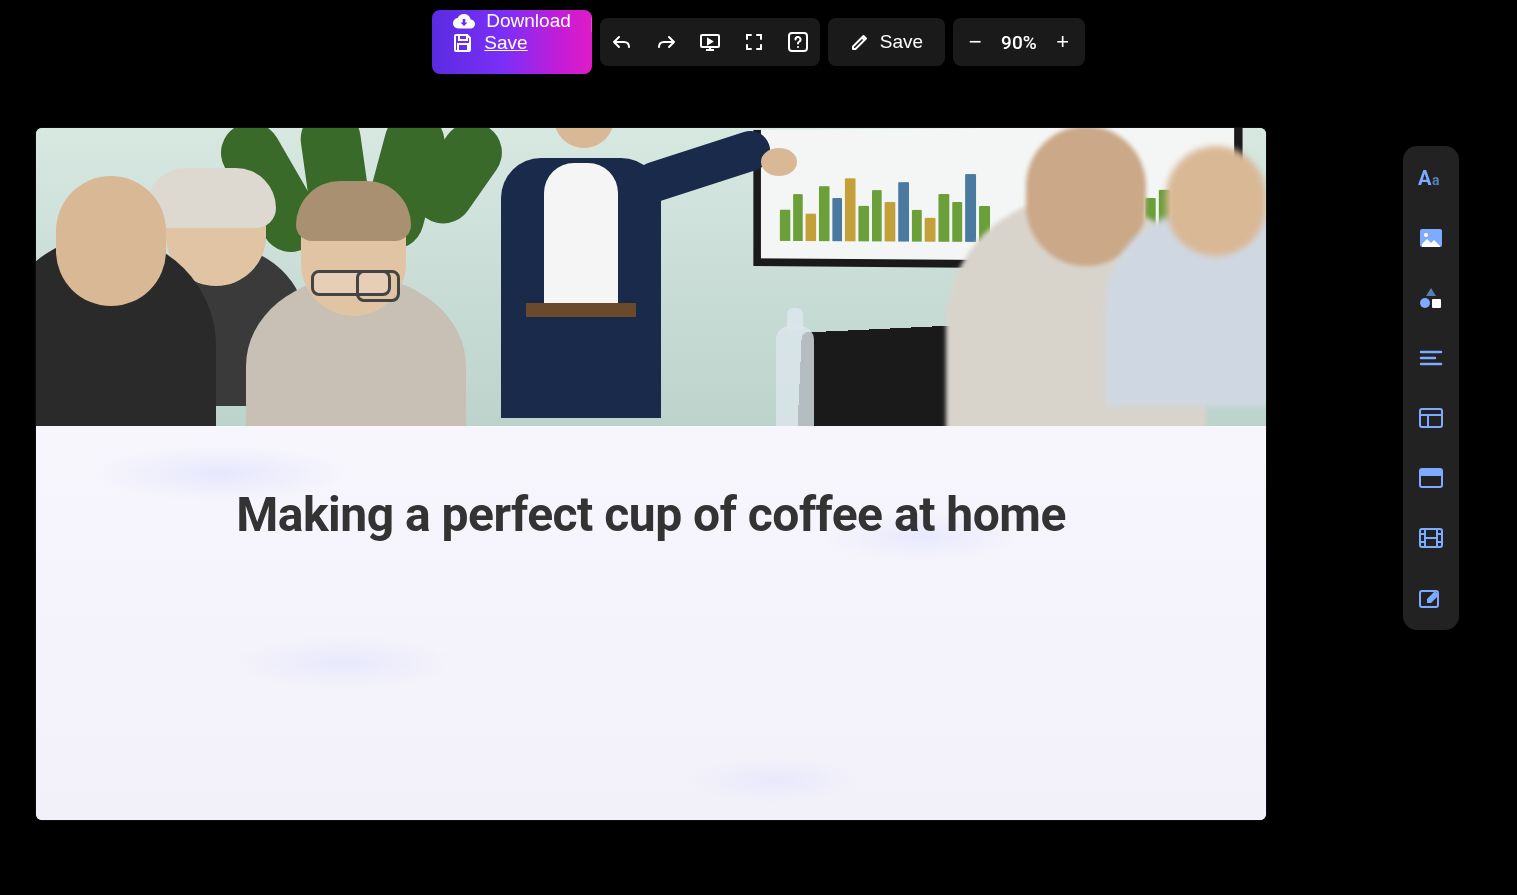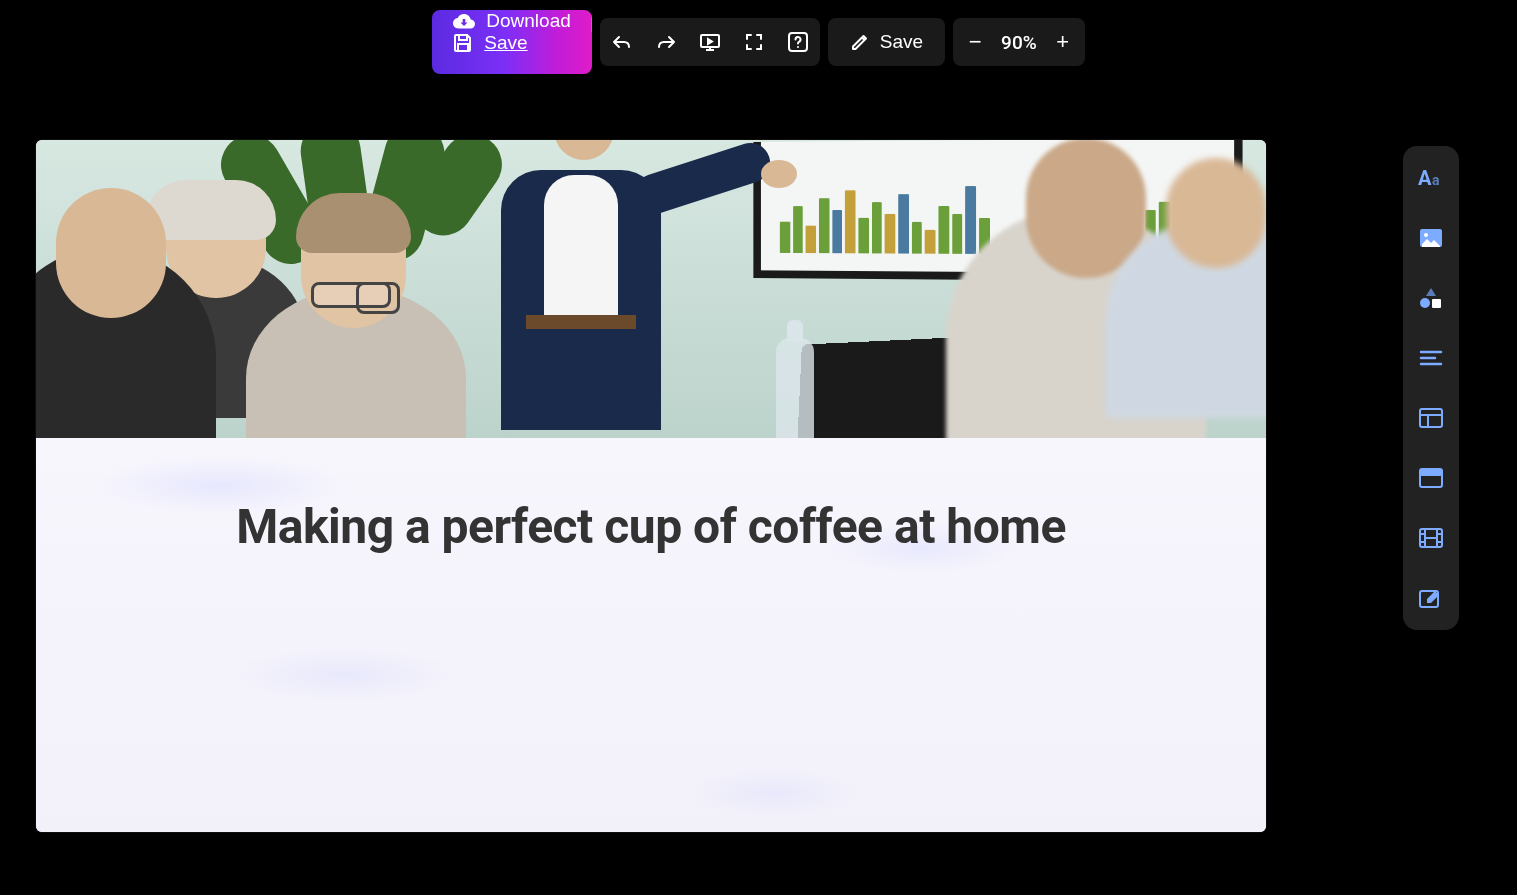--- a/index.html
+++ b/index.html
@@ -90,21 +90,21 @@
     width: 32px; height: 32px;
     display: flex; align-items: center; justify-content: center;
     color: #fff; background: transparent; border: none; cursor: pointer;
     font-size: 22px; font-weight: 400;
   }
   .zoom-val { color: #fff; font-size: 19px; font-weight: 500; padding: 0 6px; }
 
   
   .canvas-wrap {
     position: absolute;
-    top: 140px;
+    top: 128px;
     left: 36px;
     width: 1230px;
     height: 692px;
     background: #f2f1fa;
     border-radius: 6px;
     overflow: hidden;
     box-shadow: 0 0 0 1px rgba(255,255,255,0.05);
   }
   .hero-img {
     width: 100%;

